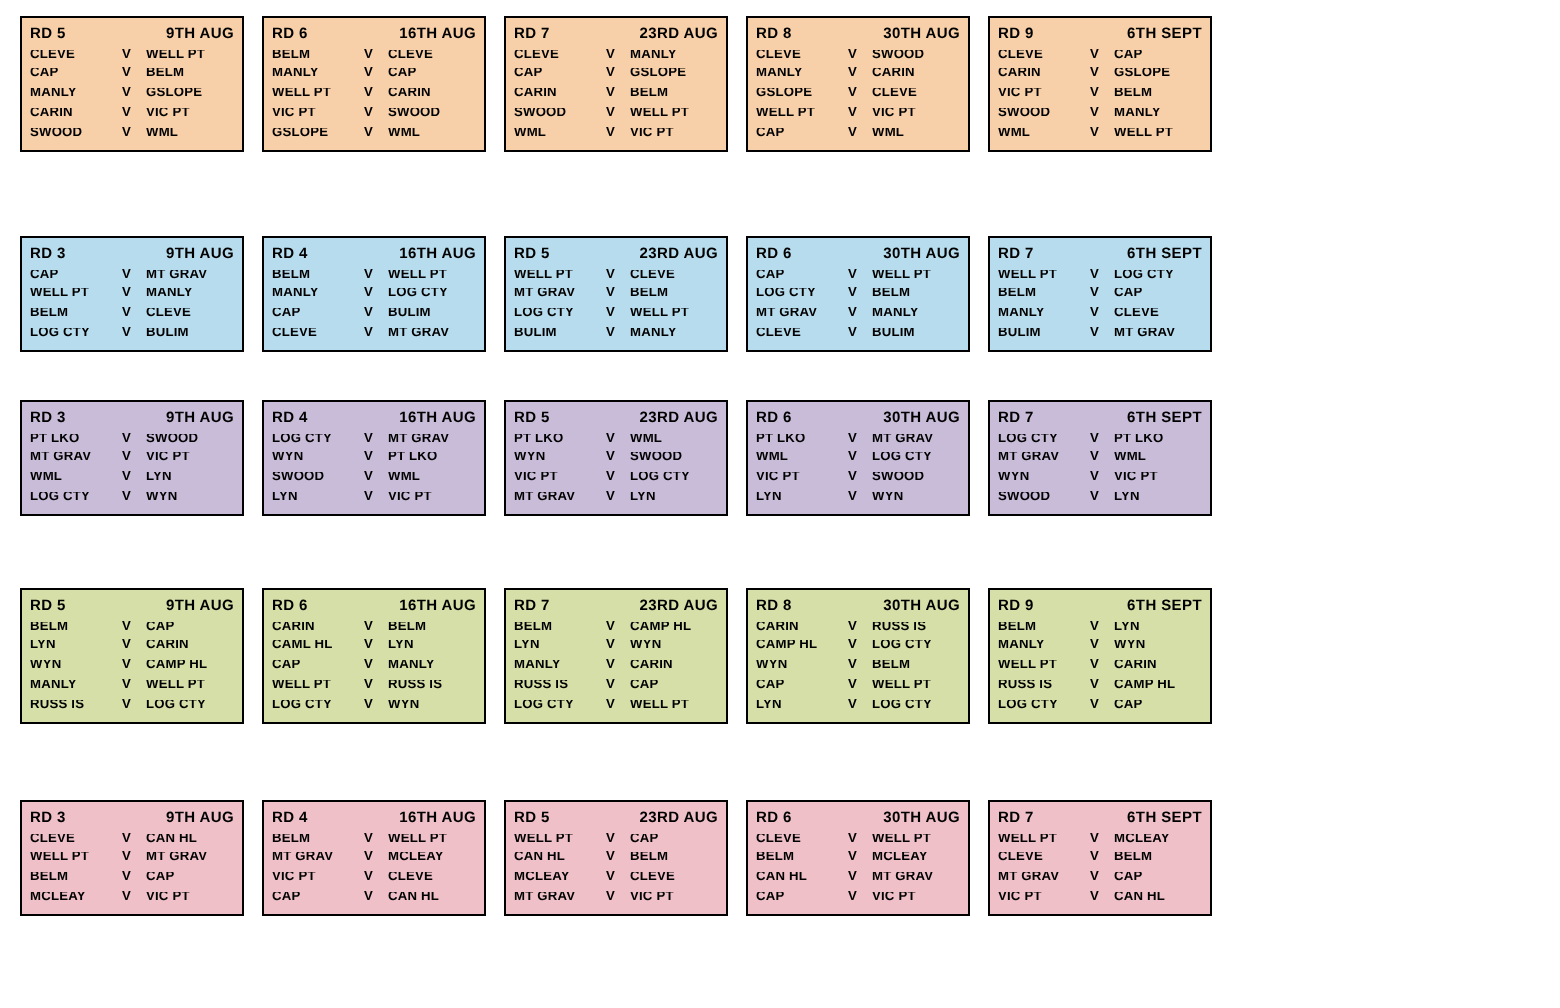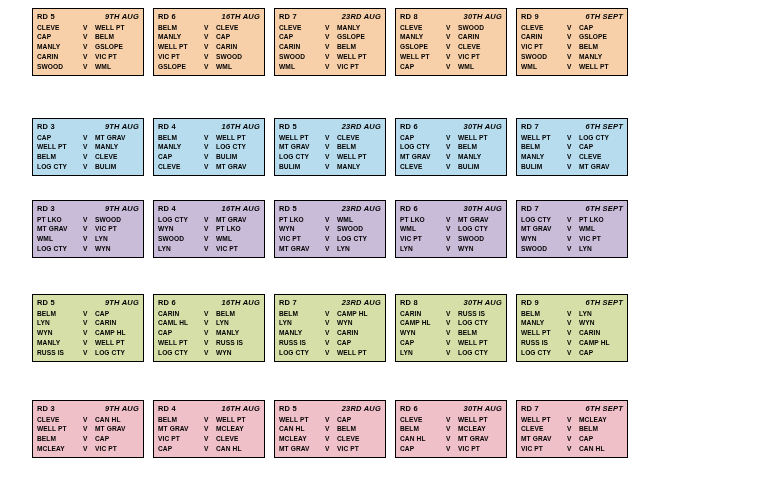--- a/index.html
+++ b/index.html
@@ -14,21 +14,21 @@
     overflow: hidden;
   }
   #sheet {
     position: relative;
     width: 780px;
     height: 504px;
   }
   .row-band {
     display: flex;
     gap: 9px;
-    padding: 0 32px;
+    padding: 0 10px;
     box-sizing: border-box;
   }
   .band-wrap {
     position: absolute;
     left: 0;
     width: 780px;
   }
   .card {
     border: 1px solid #000000;
     box-sizing: border-box;
@@ -43,21 +43,20 @@
     font-weight: bold;
     color: #000000;
     padding: 0 1px 2px 1px;
     letter-spacing: 0.2px;
   }
   .card-head .rd {
     white-space: nowrap;
   }
   .card-head .dt {
     white-space: nowrap;
-    font-style: italic;
   }
   .fixture {
     display: flex;
     align-items: baseline;
     font-size: 6.6px;
     font-weight: bold;
     color: #000000;
     line-height: 1.0;
     padding: 1.6px 1px;
     letter-spacing: 0.1px;

